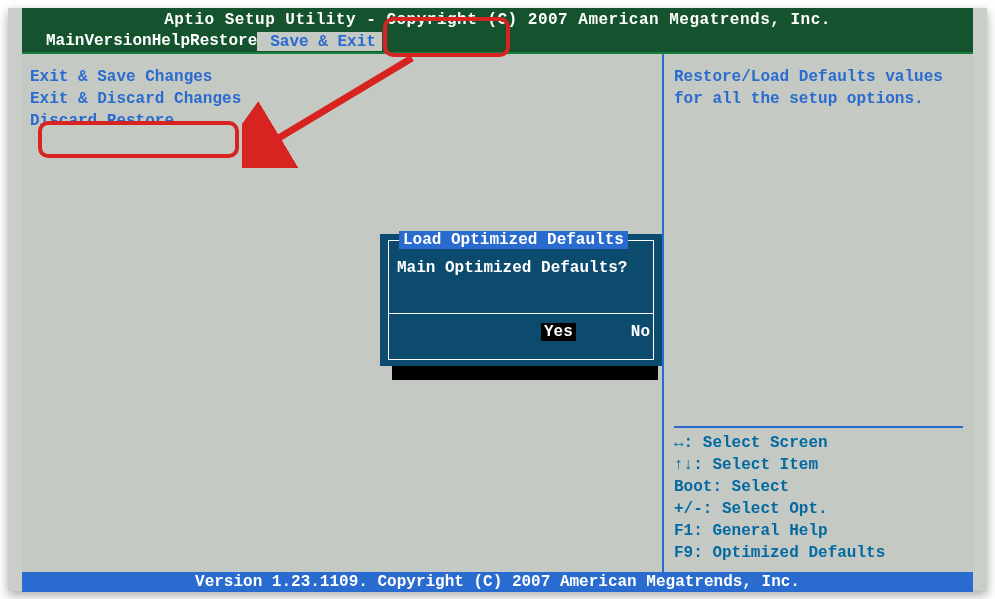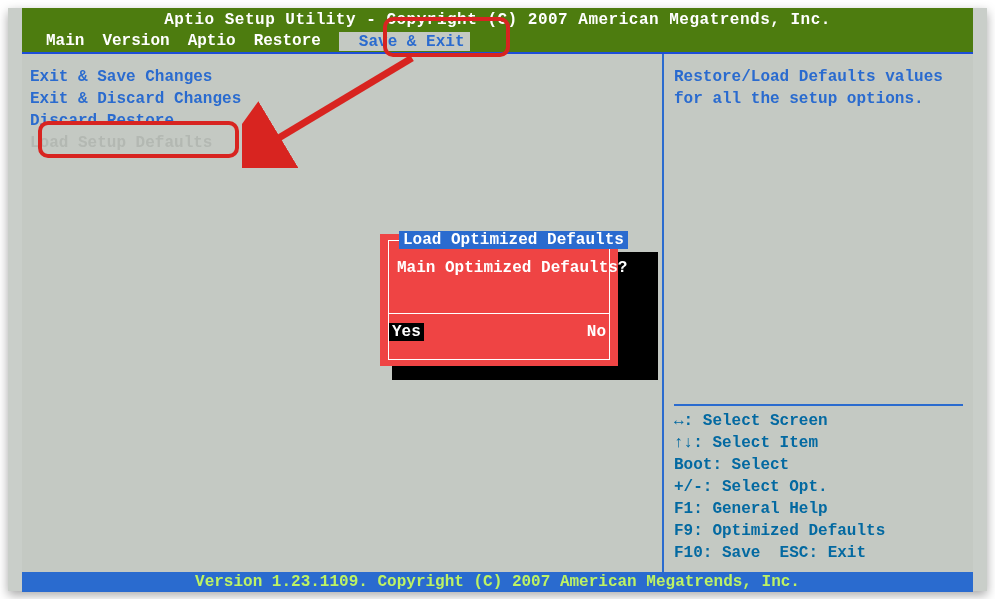--- a/index.html
+++ b/index.html
@@ -18,50 +18,49 @@
     background: #c9cec9;
     box-shadow: 0 4px 10px rgba(0,0,0,0.35);
   }
   .bios {
     position: absolute;
     left: 14px; top: 0;
     width: 951px; height: 583px;
     background: #c4c9c3;
   }
   .top-bar {
-    background: #4d7c0f;
+    background: #14532d;
     color: #ffffff;
     height: 44px;
     padding-top: 2px;
   }
   .title-line {
     text-align: center;
     height: 20px;
     line-height: 20px;
     letter-spacing: 0.5px;
     white-space: pre;
   }
   .menus {
     display: flex;
-    gap: 18px;
     padding-left: 24px;
     height: 22px;
     align-items: center;
   }
   .menu-item { color: #fff; white-space: pre; }
   .menu-item.active {
     background: #c4c9c3;
     color: #2a6bcf;
-    padding: 1px 6px 0 20px;
+    padding: 1px 6px 0 13px;
   }
   .content {
     display: flex;
     height: 520px;
   }
-  .border-top { border-top: 2px solid #1d4ed8; justify-content: center; }
+  .border-top { border-top: 2px solid #15803d; justify-content: center; }
   .border-right { border-right: 2px solid #2a6bcf; }
   .panel-left {
     flex: 0 0 642px;
     padding: 12px 8px 8px 8px;
     position: relative;
   }
   .panel-right {
     flex: 1;
     padding: 12px 10px 8px 10px;
     display: flex;
@@ -78,39 +77,39 @@
   .divider {
     margin-top: auto;
     height: 2px;
     background: #2a6bcf;
     width: 100%;
     margin-bottom: 4px;
   }
   .hints div { color: #0369a1; height: 22px; line-height: 22px; white-space: pre; }
   .bottom-bar {
     background: #2a6bcf;
-    color: #bef264;
+    color: #ffffff;
     text-align: center;
     height: 20px;
     line-height: 20px;
     white-space: pre;
   }
 
   
   .dialog-shadow {
     position: absolute;
     left: 370px; top: 244px;
     width: 266px; height: 128px;
     background: #000;
   }
   .dialog {
     position: absolute;
     left: 358px; top: 226px;
-    width: 238px; height: 132px;
-    background: #ef4444;
+    width: 282px; height: 132px;
+    background: #0c4a6e;
     color: #fff;
     padding: 6px 8px;
   }
   .dialog-border {
     border: 1px solid #fff;
     height: 100%;
     position: relative;
   }
   .dialog-title {
     position: absolute;
@@ -128,22 +127,22 @@
     left: 0; right: 0;
     top: 72px;
     height: 1px;
     background: #fff;
   }
   .dialog-buttons {
     position: absolute;
     left: 0; right: 0;
     top: 82px;
     display: flex;
-    justify-content: space-between;
-    gap: 33px;
+    justify-content: flex-end;
+    gap: 52px;
   }
   .dialog-buttons span { white-space: pre; padding: 0 3px; }
   .dialog-buttons .sel { background: #000; color: #fff; }
 
   
   .hl {
     position: absolute;
     border: 4px solid #d82420;
     border-radius: 10px;
     pointer-events: none;
@@ -163,50 +162,48 @@
 <body>
 
 <div class="frame">
   <div class="bios">
 
     <div class="top-bar">
       <div class="title-line">Aptio Setup Utility - Copyright (C) 2007 American Megatrends, Inc.</div>
       <div class="menus">
         <span class="menu-item">Main</span>
         <span class="menu-item">Version</span>
-        <span class="menu-item">Aptio</span>
+        <span class="menu-item">Help</span>
         <span class="menu-item">Restore</span>
         <span class="menu-item active">Save &amp; Exit</span>
       </div>
     </div>
 
     <div class="content border-top">
       <div class="panel-left border-right">
         <div class="menu-list">
           <div>Exit &amp; Save Changes</div>
           <div>Exit &amp; Discard Changes</div>
           <div>Discard Restore</div>
-          <div class="disabled">Load Setup Defaults</div>
         </div>
       </div>
 
       <div class="panel-right">
         <div class="help-text">
           <div>Restore/Load Defaults values</div>
           <div>for all the setup options.</div>
         </div>
         <div class="divider"></div>
         <div class="hints">
           <div>↔: Select Screen</div>
           <div>↑↓: Select Item</div>
           <div>Boot: Select</div>
           <div>+/-: Select Opt.</div>
           <div>F1: General Help</div>
           <div>F9: Optimized Defaults</div>
-          <div>F10: Save  ESC: Exit</div>
         </div>
       </div>
     </div>
 
     <div class="bottom-bar">Version 1.23.1109. Copyright (C) 2007 American Megatrends, Inc.</div>
 
     <div class="dialog-shadow"></div>
     <div class="dialog">
       <div class="dialog-border">
         <div class="dialog-title">Load Optimized Defaults</div>

